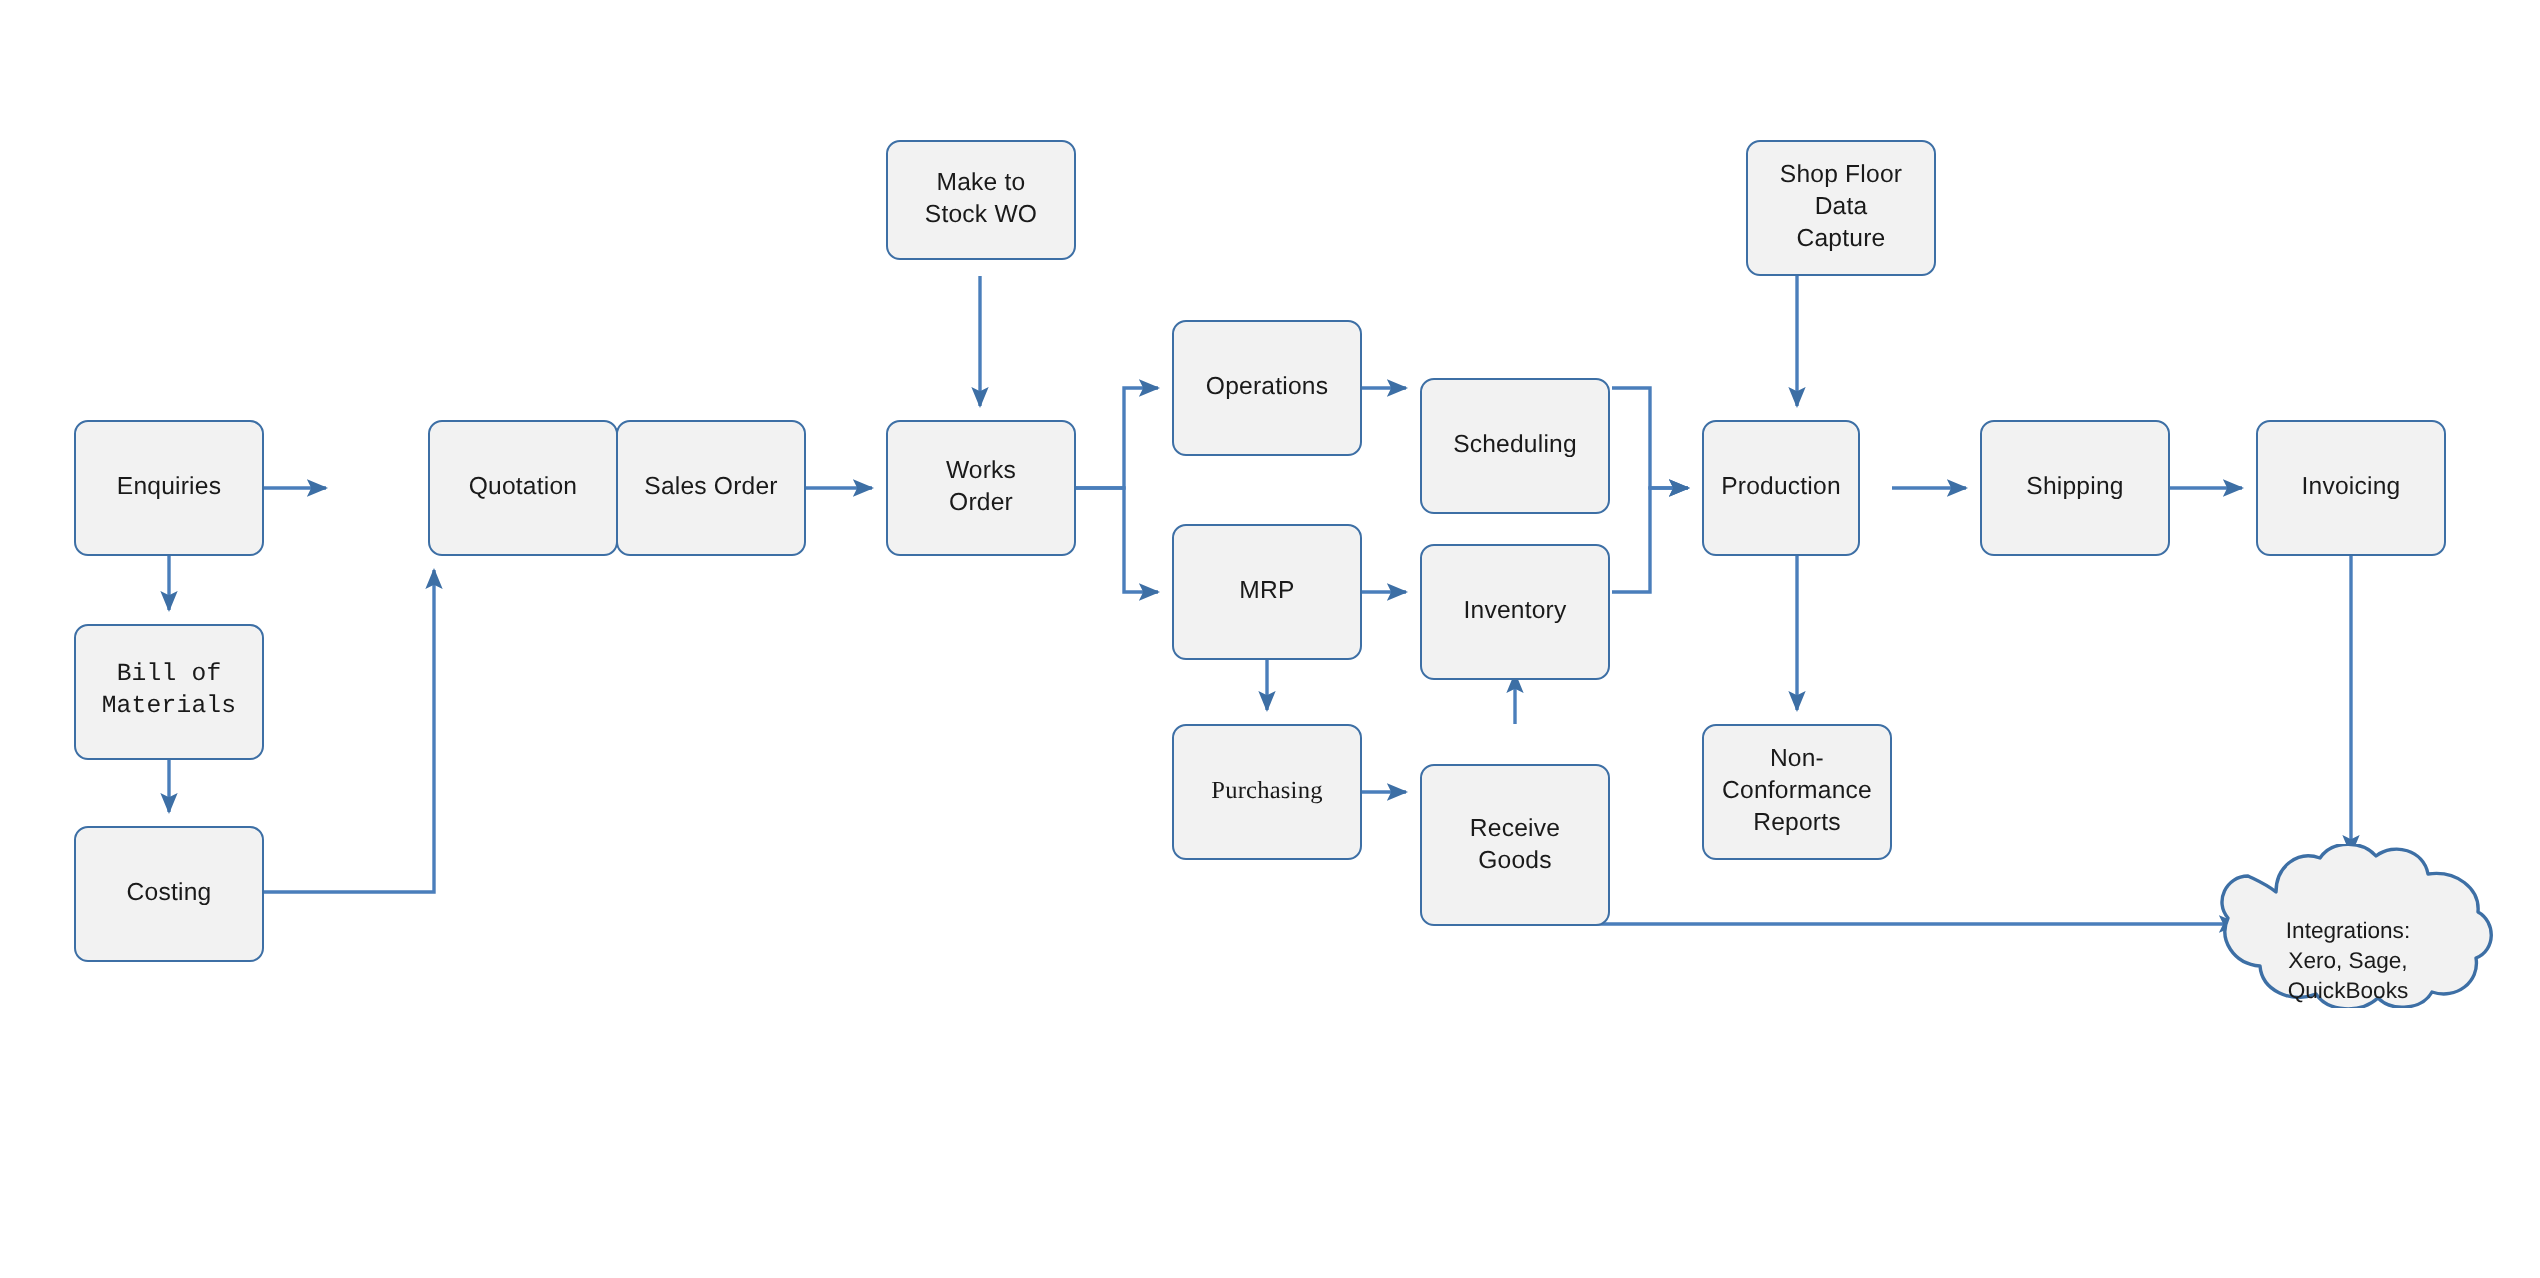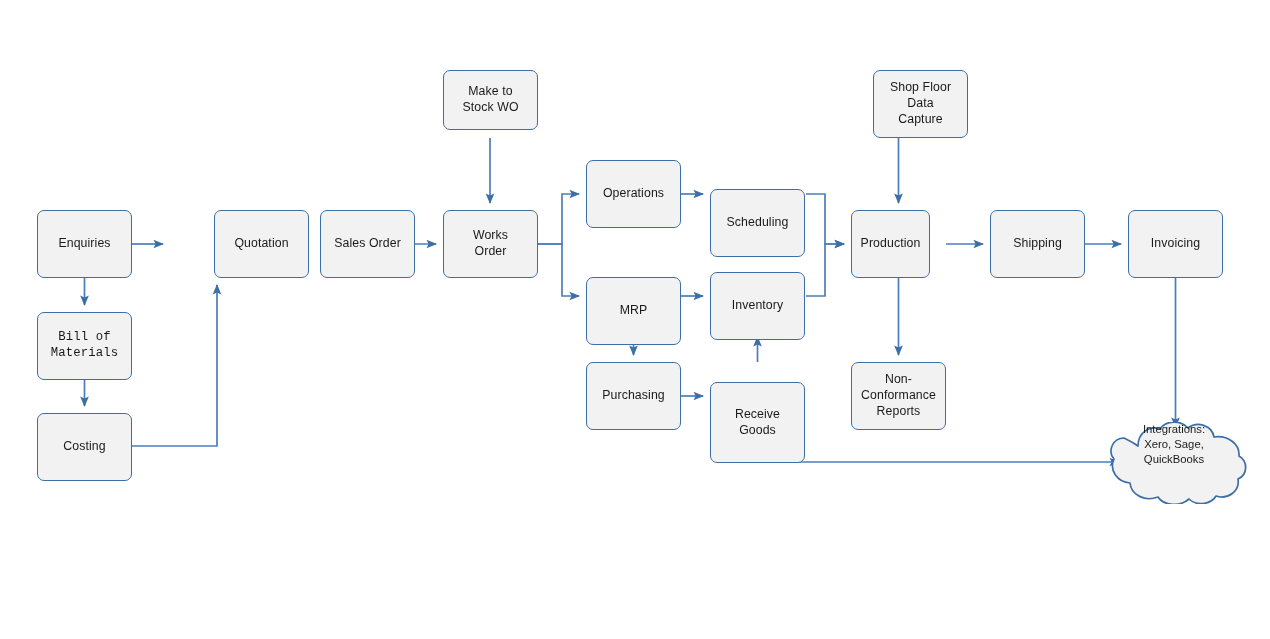--- a/index.html
+++ b/index.html
@@ -44,21 +44,21 @@
   }
   .node .label {
     display: block;
     white-space: pre-line;
     padding: 0 4px;
   }
   .cloud {
     position: absolute;
     z-index: 2;
     display: flex;
-    align-items: flex-start;
+    align-items: flex-end;
     justify-content: center;
   }
   .cloud svg {
     position: absolute;
     left: 0;
     top: 0;
   }
   .cloud .label {
     position: relative;
     z-index: 3;
@@ -112,44 +112,44 @@
       <div class="node" style="left: 37px; top: 312px; width: 95px; height: 68px; font-family: Liberation Mono, monospace;">
         <span class="label">Bill of
 Materials</span>
       </div>
       <div class="node" style="left: 37px; top: 413px; width: 95px; height: 68px;">
         <span class="label">Costing</span>
       </div>
       <div class="node" style="left: 170px; top: 210px; width: 95px; height: 68px; margin-left: 44px;">
         <span class="label">Quotation</span>
       </div>
-      <div class="node" style="left: 320px; top: 210px; width: 95px; height: 68px;">
+      <div class="node" style="left: 308px; top: 210px; width: 95px; height: 68px;">
         <span class="label">Sales Order</span>
       </div>
       <div class="node" style="left: 443px; top: 70px; width: 95px; height: 60px;">
         <span class="label">Make to
 Stock WO</span>
       </div>
       <div class="node" style="left: 443px; top: 210px; width: 95px; height: 68px;">
         <span class="label">Works
 Order</span>
       </div>
       <div class="node" style="left: 586px; top: 160px; width: 95px; height: 68px;">
         <span class="label">Operations</span>
       </div>
       <div class="node" style="left: 710px; top: 160px; width: 95px; height: 68px; margin-top: 29px;">
         <span class="label">Scheduling</span>
       </div>
-      <div class="node" style="left: 586px; top: 277px; width: 95px; height: 68px;">
+      <div class="node" style="left: 586px; top: 262px; width: 95px; height: 68px;">
         <span class="label">MRP</span>
       </div>
       <div class="node" style="left: 710px; top: 272px; width: 95px; height: 68px;">
         <span class="label">Inventory</span>
       </div>
-      <div class="node" style="left: 586px; top: 362px; width: 95px; height: 68px;">
+      <div class="node" style="left: 586px; top: 362px; width: 95px; height: 68px; font-family: Liberation Serif, serif;">
         <span class="label">Purchasing</span>
       </div>
       <div class="node" style="left: 710px; top: 362px; width: 95px; height: 81px; margin-top: 20px;">
         <span class="label">Receive
 Goods</span>
       </div>
       <div class="node" style="left: 851px; top: 70px; width: 95px; height: 68px; margin-left: 22px;">
         <span class="label">Shop Floor
 Data
 Capture</span>

